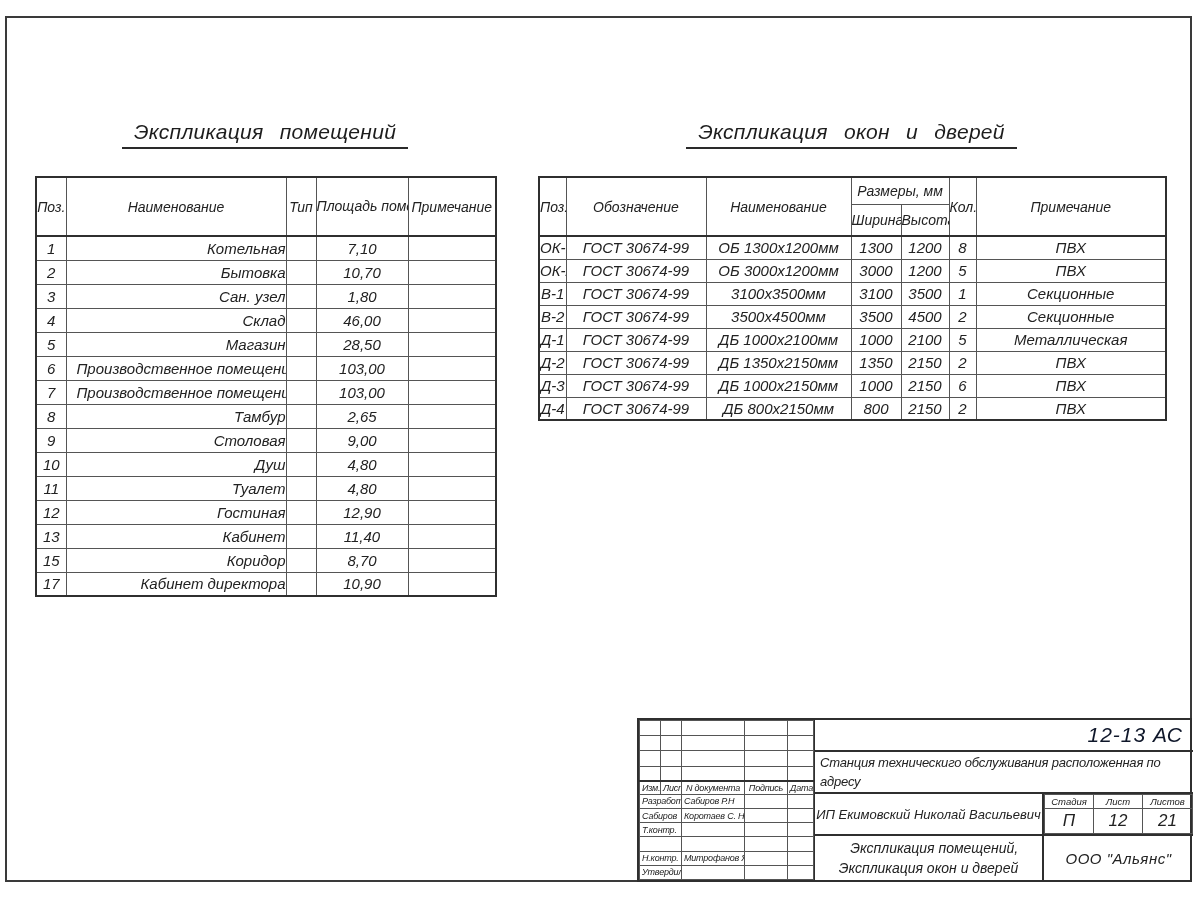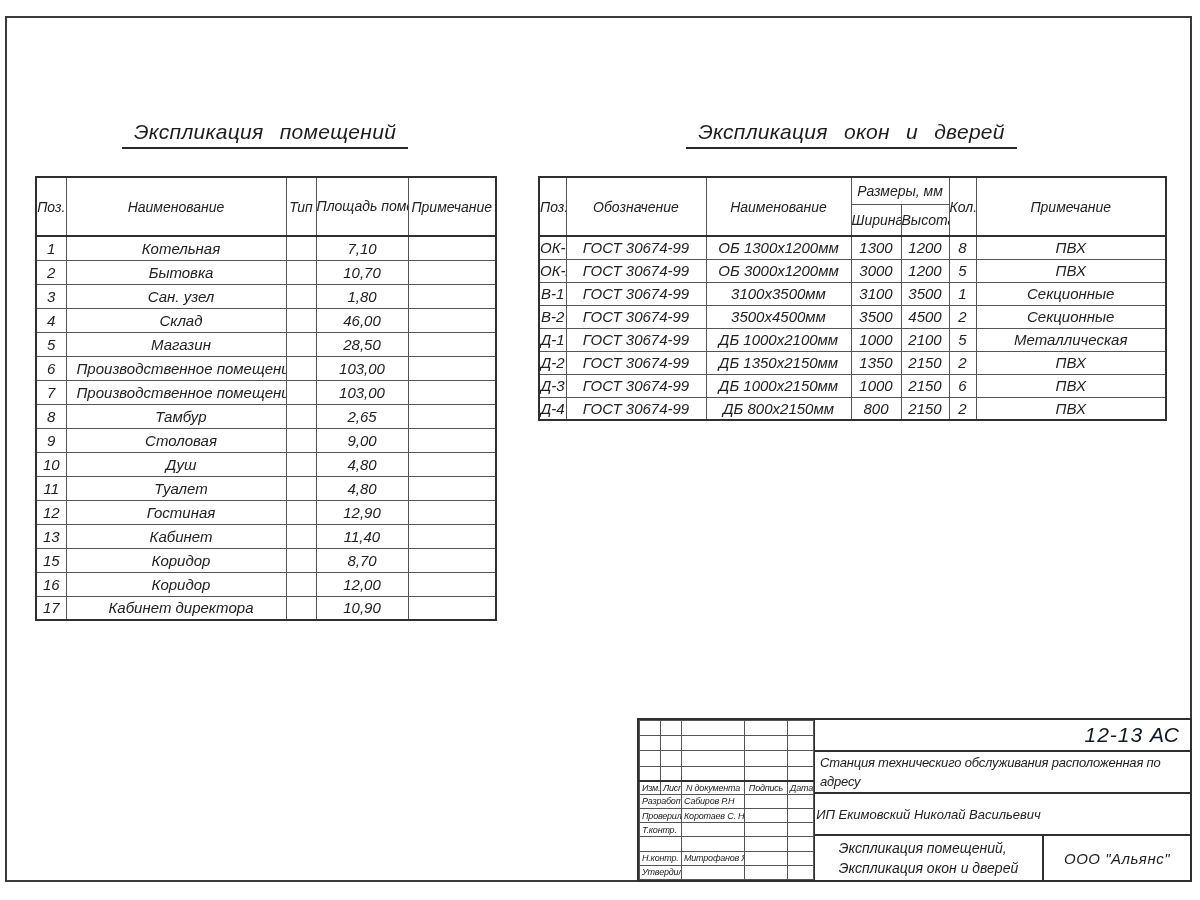--- a/index.html
+++ b/index.html
@@ -20,21 +20,21 @@
   }
   
   table { border-collapse:collapse; table-layout:fixed; }
   .sched { position:absolute; border:2px solid #2f2f2f; background:#fff; }
   .sched th, .sched td {
     border:1px solid #555; font-weight:normal; font-style:italic;
     font-size:15px; text-align:center; vertical-align:middle;
     overflow:hidden; white-space:nowrap; color:#222;
   }
   .sched thead th { font-size:14px; border-bottom:2px solid #2f2f2f; }
-  .sched td.al { text-align:center; padding-left:10px; }
+  .sched td.al { text-align:right; padding-left:10px; }
   .pre { white-space:pre-line; line-height:1.15; }
   #rooms-table { left:35px; top:176px; width:460px; }
   #rooms-table thead tr { height:59px; }
   #rooms-table tbody tr { height:24px; }
   #openings-table { left:538px; top:176px; width:627px; }
   #openings-table thead tr.r1 { height:27px; }
   #openings-table thead tr.r2 { height:32px; }
   #openings-table tbody tr { height:23px; }
   #openings-table thead tr.r1 th.grp { border-bottom:1px solid #555; }
   
@@ -67,21 +67,21 @@
     font-size:13px; text-align:right; padding:0 3px; overflow:hidden; white-space:nowrap;
   }
   .tb-stage { flex:1; border-left:2px solid #2f2f2f; }
   .tb-stage table { width:100%; height:100%; }
   .tb-stage tr.lbl { height:14px; }
   .tb-stage tr.lbl td { font-size:9.5px; border:1px solid #555; text-align:center; }
   .tb-stage tr.val td { font-size:17px; border:1px solid #555; text-align:center; }
   .tb-bot { flex:1; border-top:2px solid #2f2f2f; display:flex; }
   .tb-doc-title {
     width:227px; display:flex; align-items:center; justify-content:center;
-    font-size:14px; text-align:left; line-height:1.45; overflow:hidden;
+    font-size:14px; text-align:right; line-height:1.45; overflow:hidden;
   }
   .tb-company {
     flex:1; border-left:2px solid #2f2f2f; display:flex; align-items:center;
     justify-content:center; font-size:15px; letter-spacing:.5px; overflow:hidden; white-space:nowrap;
   }
 </style>
 </head>
 <body>
 
 <div class="frame"></div>
@@ -198,27 +198,20 @@
         <td class="al">Кабинет</td>
         <td></td>
         <td>11,40</td>
         <td></td>
       </tr>
     <tr>
         <td>15</td>
         <td class="al">Коридор</td>
         <td></td>
         <td>8,70</td>
-        <td></td>
-      </tr>
-    <tr>
-        <td>16</td>
-        <td class="al">Коридор</td>
-        <td></td>
-        <td>12,00</td>
         <td></td>
       </tr>
     <tr>
         <td>17</td>
         <td class="al">Кабинет директора</td>
         <td></td>
         <td>10,90</td>
         <td></td>
       </tr>
   </tbody>
@@ -373,21 +366,21 @@
         <td>Подпись</td>
         <td>Дата</td>
       </tr>
       <tr class="sig">
             <td colspan="2">Разработал</td>
             <td>Сабиров Р.Н</td>
             <td></td>
             <td></td>
           </tr>
       <tr class="sig">
-            <td colspan="2">Проверил</td>
+            <td colspan="2">Сабиров</td>
             <td>Коротаев С. Н.</td>
             <td></td>
             <td></td>
           </tr>
       <tr class="sig">
             <td colspan="2">Т.контр.</td>
             <td></td>
             <td></td>
             <td></td>
           </tr>
@@ -411,20 +404,41 @@
           </tr>
     </tbody>
       </table>
   </div>
   <div class="tb-right">
     <div class="tb-code">12-13 АС</div>
     <div class="tb-object pre">Станция техническиго обслуживания расположенная по адресу
 Кировская обл., Слободской р-н, д. Трушковы.</div>
     <div class="tb-mid">
       <div class="tb-client">ИП Екимовский Николай Васильевич</div>
+      <div class="tb-stage">
+        <table>
+          <colgroup>
+              <col style="width:49px">
+              <col style="width:49px">
+              <col style="width:50px">
+            </colgroup>
+          <tbody>
+              <tr class="lbl">
+            <td>Стадия</td>
+            <td>Лист</td>
+            <td>Листов</td>
+          </tr>
+          <tr class="val">
+            <td>П</td>
+            <td>12</td>
+            <td>21</td>
+          </tr>
+        </tbody>
+          </table>
+      </div>
     </div>
     <div class="tb-bot">
       <div class="tb-doc-title pre">Экспликация помещений,
 Экспликация окон и дверей</div>
       <div class="tb-company">ООО "Альянс"</div>
     </div>
   </div>
 </div>
 
 </body></html>

